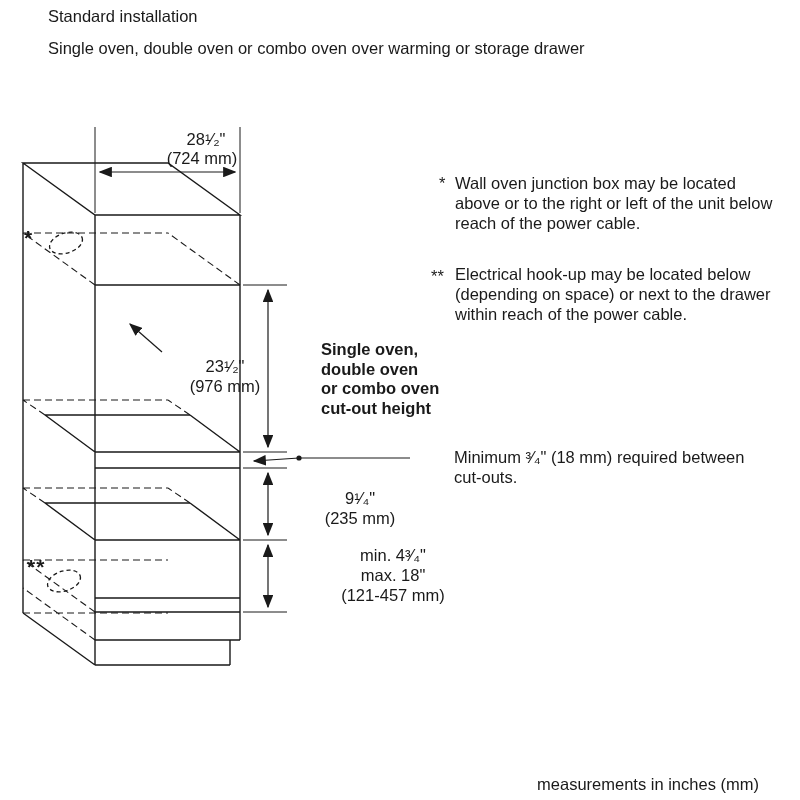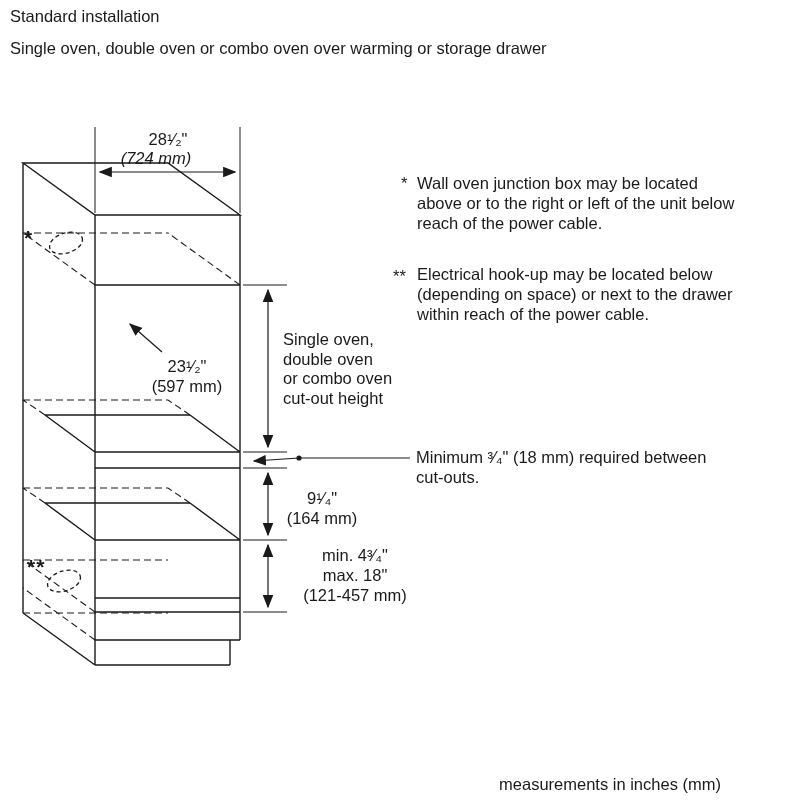--- a/index.html
+++ b/index.html
@@ -2,21 +2,21 @@
 <html><head>
 <meta charset="utf-8">
 <style>
   html,body{margin:0;padding:0;}
   body{
     width:800px;height:800px;position:relative;background:#ffffff;
     font-family:"Liberation Sans","DejaVu Sans",sans-serif;color:#1a1a1a;
     overflow:hidden;
   }
   svg{position:absolute;left:0;top:0;}
-  .t{position:absolute;font-size:16.5px;line-height:20px;white-space:pre-line;}
+  .t{position:absolute;font-size:16.5px;line-height:20px;white-space:pre-line;margin-left:38px;}
   .c{text-align:center;}
   .r{text-align:center;}
   .lh19{line-height:19.5px;}
   .ast{position:absolute;font-size:21px;font-weight:bold;line-height:1;letter-spacing:1px;}
 </style>
 </head>
 <body>
 
 <svg width="800" height="800" viewBox="0 0 800 800" aria-hidden="true">
   <defs>
@@ -70,45 +70,45 @@
 
   <path d="M410,458 L299,458" fill="none" stroke="#1a1a1a" stroke-width="1.2"></path>
   <path d="M299,458 L254,461" fill="none" stroke="#1a1a1a" stroke-width="1.2" marker-end="url(#arrow)"></path>
   <circle cx="299" cy="458" r="2.6" fill="#1a1a1a"></circle>
 </svg>
 
 <div class="t" style="left:10px;top:6px;">Standard installation</div>
 <div class="t" style="left:10px;top:38px;">Single oven, double oven or combo oven over warming or storage drawer</div>
 
 <div class="t c" style="left:100px;top:129px;width:136px;">28¹⁄₂"</div>
-<div class="t c" style="left:88px;top:148px;width:136px;font-style:italic;">(724 mm)</div>
+<div class="t c" style="left:96px;top:148px;width:136px;">(724 mm)</div>
 
 <div class="t" style="left:401px;top:173px;">*</div>
 <div class="t" style="left:417px;top:173px;">Wall oven junction box may be located
 above or to the right or left of the unit below
 reach of the power cable.</div>
 
 <div class="t" style="left:393px;top:266px;">**</div>
 <div class="t" style="left:417px;top:264px;">Electrical hook-up may be located below
 (depending on space) or next to the drawer
 within reach of the power cable.</div>
 
-<div class="t lh19" style="left:283px;top:330px;">Single oven,
+<div class="t lh19" style="left:283px;top:340px;font-weight:bold;">Single oven,
 double oven
 or combo oven
 cut-out height</div>
 
 <div class="t c" style="left:128px;top:356px;width:118px;">23¹⁄₂"</div>
-<div class="t c" style="left:128px;top:376px;width:118px;">(597 mm)</div>
+<div class="t c" style="left:128px;top:376px;width:118px;">(976 mm)</div>
 
 <div class="t" style="left:416px;top:447px;">Minimum ³⁄₄" (18 mm) required between
 cut-outs.</div>
 
 <div class="t c" style="left:274px;top:488px;width:96px;">9¹⁄₄"</div>
-<div class="t c" style="left:274px;top:508px;width:96px;">(164 mm)</div>
+<div class="t c" style="left:274px;top:508px;width:96px;">(235 mm)</div>
 
 <div class="t c" style="left:294px;top:545px;width:122px;">min. 4³⁄₄"
 max. 18"
 (121-457 mm)</div>
 
 <div class="ast" style="left:24px;top:227px;">*</div>
 <div class="ast" style="left:27px;top:556px;">**</div>
 
 <div class="t r" style="left:430px;top:774px;width:360px;">measurements in inches (mm)</div>
 

